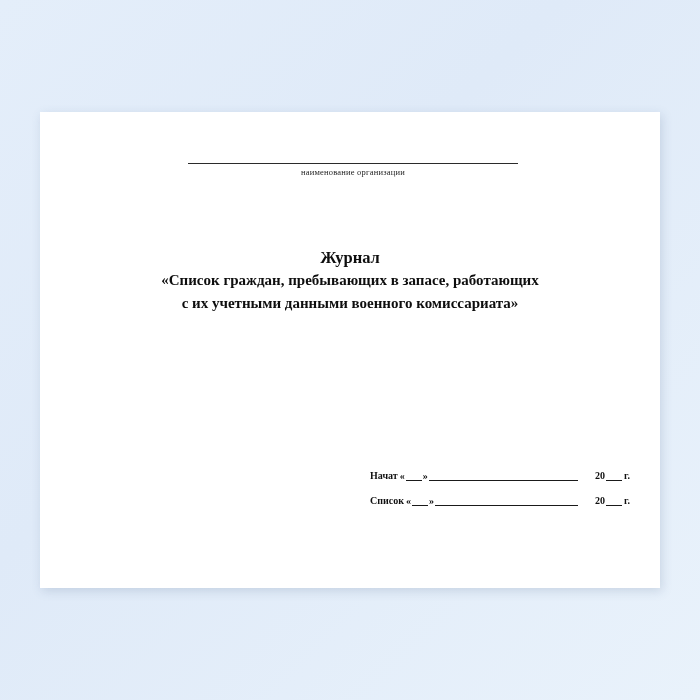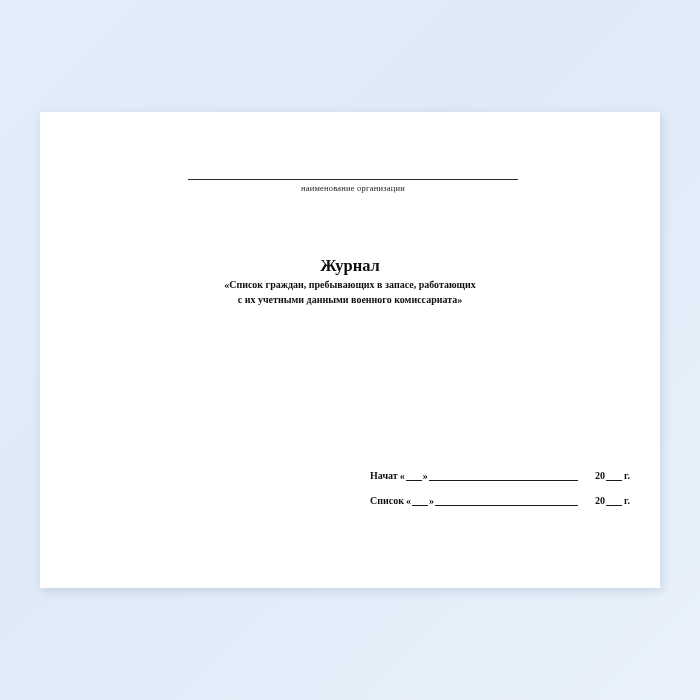--- a/index.html
+++ b/index.html
@@ -27,21 +27,20 @@
     height: 476px;
     background: #ffffff;
     box-shadow: 2px 3px 10px rgba(60, 90, 130, 0.18);
   }
   .org-block {
     position: absolute;
     left: 148px;
     top: 50px;
     width: 330px;
     text-align: center;
-    margin-top: 16px;
   }
   .org-rule {
     border-bottom: 1px solid #2b2b2b;
     height: 1px;
     width: 100%;
   }
   .org-caption {
     margin-top: 3px;
     font-size: 8.5px;
     color: #1d1d1d;
@@ -52,24 +51,23 @@
     left: 30px;
     top: 135px;
     width: 560px;
     text-align: center;
     font-weight: bold;
     color: #0e0e0e;
   }
   .title-main {
     font-size: 16.5px;
     line-height: 1.35;
-    margin-top: 8px;
   }
   .title-line {
-    font-size: 10px;
+    font-size: 15px;
     line-height: 1.52;
     white-space: nowrap;
   }
   .footer-block {
     position: absolute;
     left: 330px;
     top: 358px;
     width: 260px;
     font-size: 10px;
     font-weight: bold;

